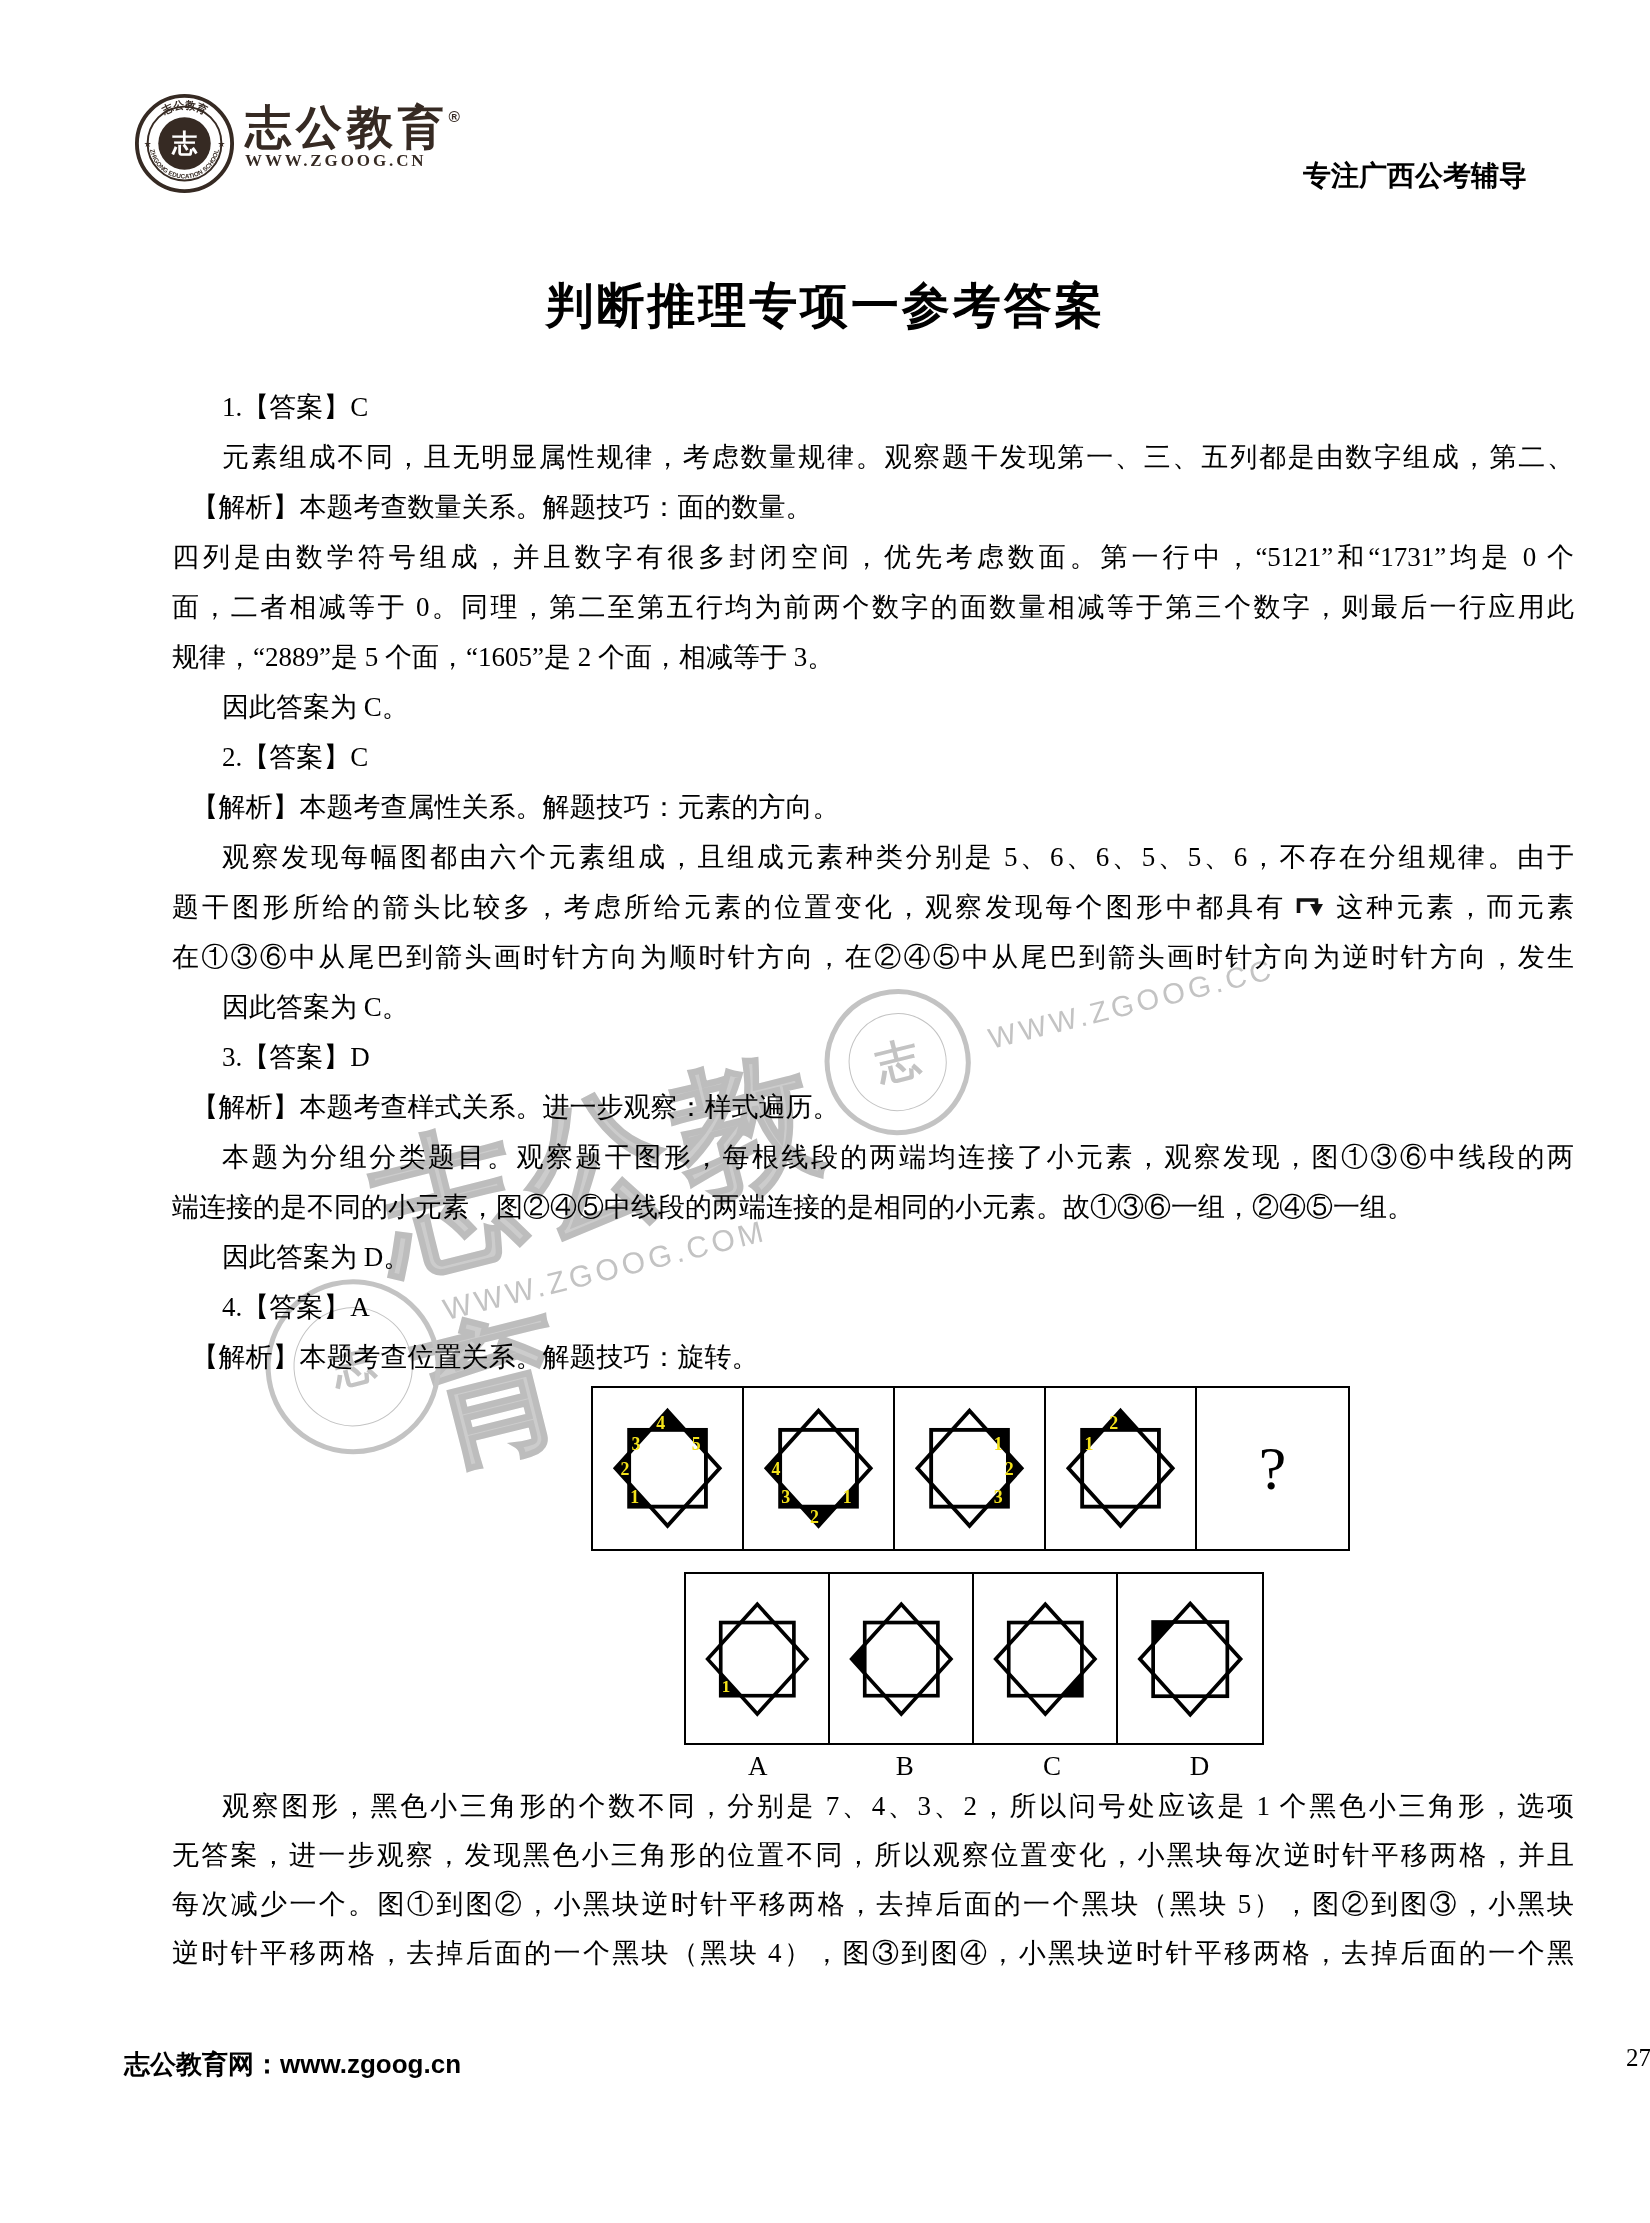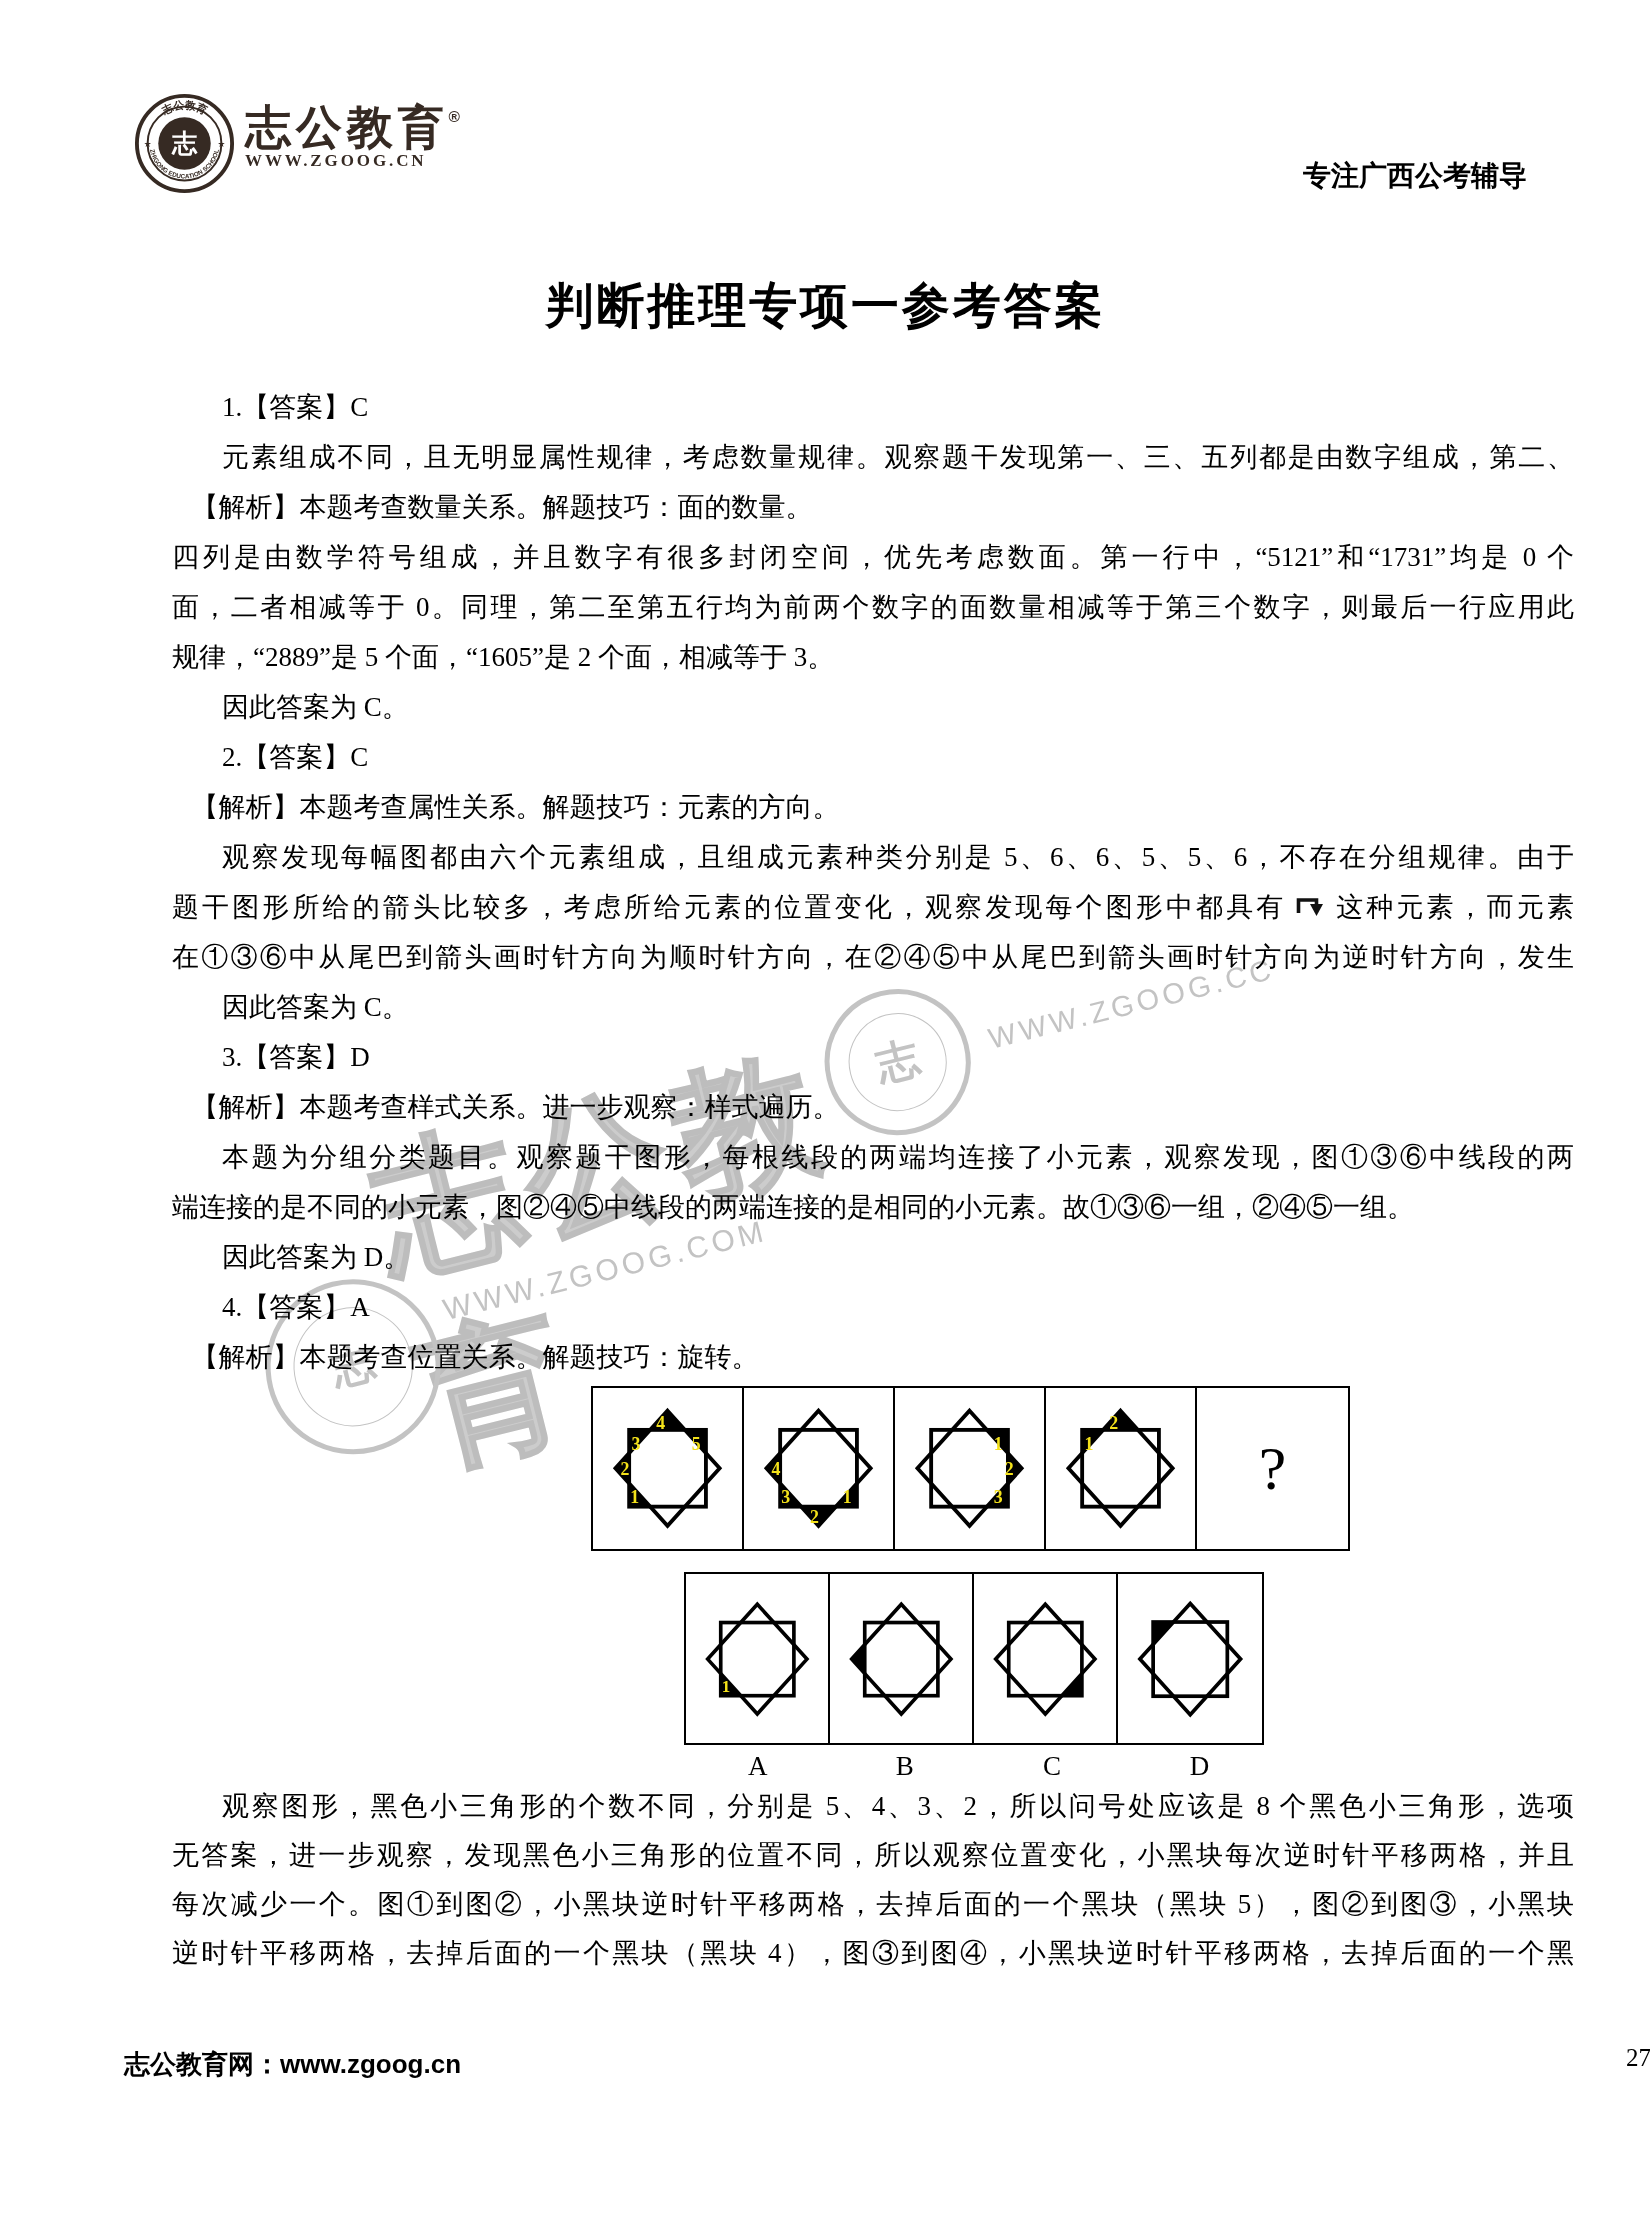--- a/index.html
+++ b/index.html
@@ -233,21 +233,21 @@
         </div>
       <div class="optrow" id="optrow">
           <span>A</span>
           <span>B</span>
           <span>C</span>
           <span>D</span>
         </div>
     </div>
 
     <div id="lines-tail" class="tail">
-        <div class="tl ind2 j">观察图形，黑色小三角形的个数不同，分别是 5、4、3、2，所以问号处应该是 8 个黑色小三角形，选项</div>
+        <div class="tl ind2 j">观察图形，黑色小三角形的个数不同，分别是 7、4、3、2，所以问号处应该是 1 个黑色小三角形，选项</div>
         <div class="tl ind0 j">无答案，进一步观察，发现黑色小三角形的位置不同，所以观察位置变化，小黑块每次逆时针平移两格，并且</div>
         <div class="tl ind0 j">每次减少一个。图①到图②，小黑块逆时针平移两格，去掉后面的一个黑块（黑块 5），图②到图③，小黑块</div>
         <div class="tl ind0 j">逆时针平移两格，去掉后面的一个黑块（黑块 4），图③到图④，小黑块逆时针平移两格，去掉后面的一个黑</div>
       </div>
   </div>
 
   <div class="footer-site">志公教育网：www.zgoog.cn</div>
   <div class="footer-page">27</div>
 </div>
 

